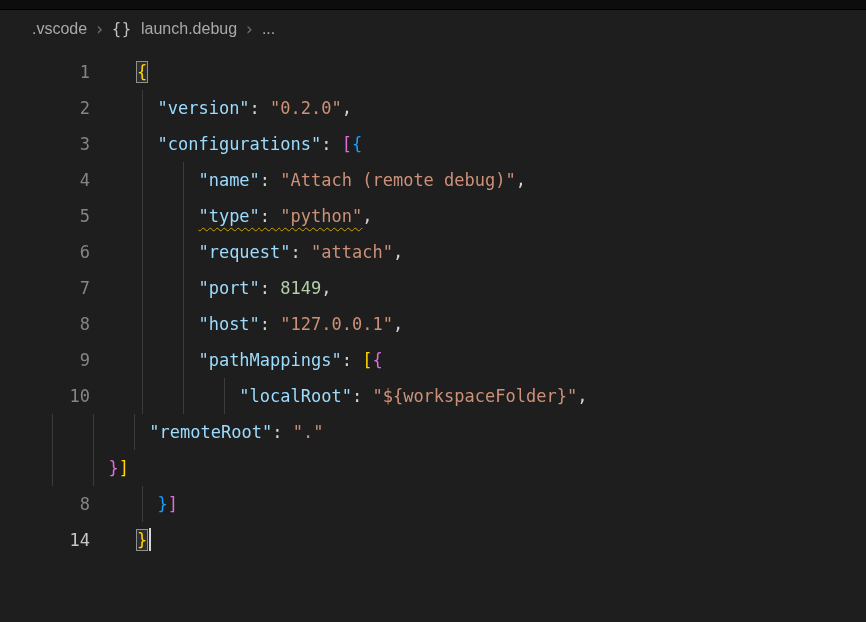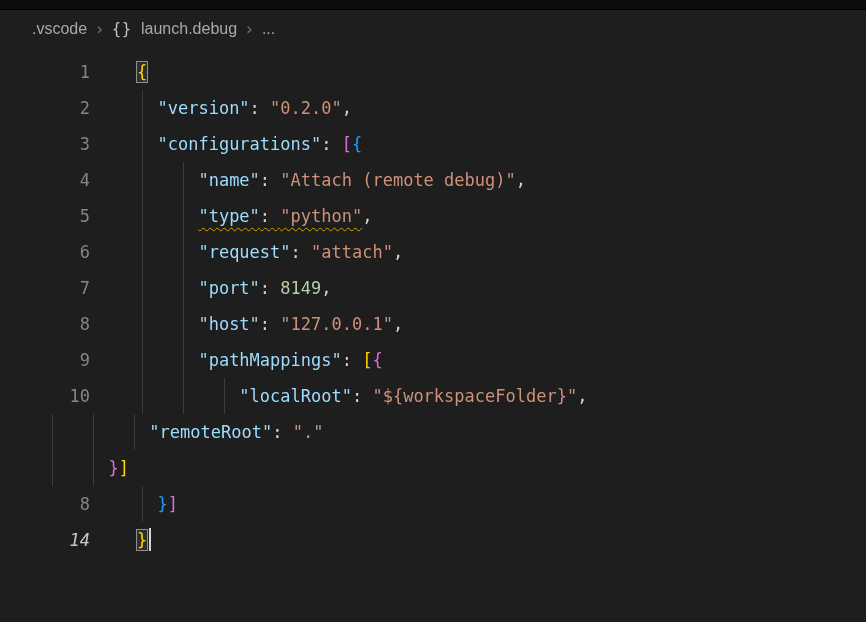--- a/index.html
+++ b/index.html
@@ -39,21 +39,21 @@
     font-family:"DejaVu Sans Mono",monospace;
     font-size:17px;
   }
   .ln {
     width:90px;
     flex:none;
     text-align:right;
     color:var(--gutter,#858585);
     user-select:none;
   }
-  .ln.active { color:var(--gutter-active,#c6c6c6);font-style:italic; }
+  .ln.active { color:var(--gutter-active,#c6c6c6); }
   .code {
     position:relative;
     margin-left:47px;
     white-space:pre;
     color:var(--punctuation,#d4d4d4);
   }
   .guide {
     position:absolute; top:0; bottom:0; width:1px;
     background:var(--guide,#3c3c3c);
   }

